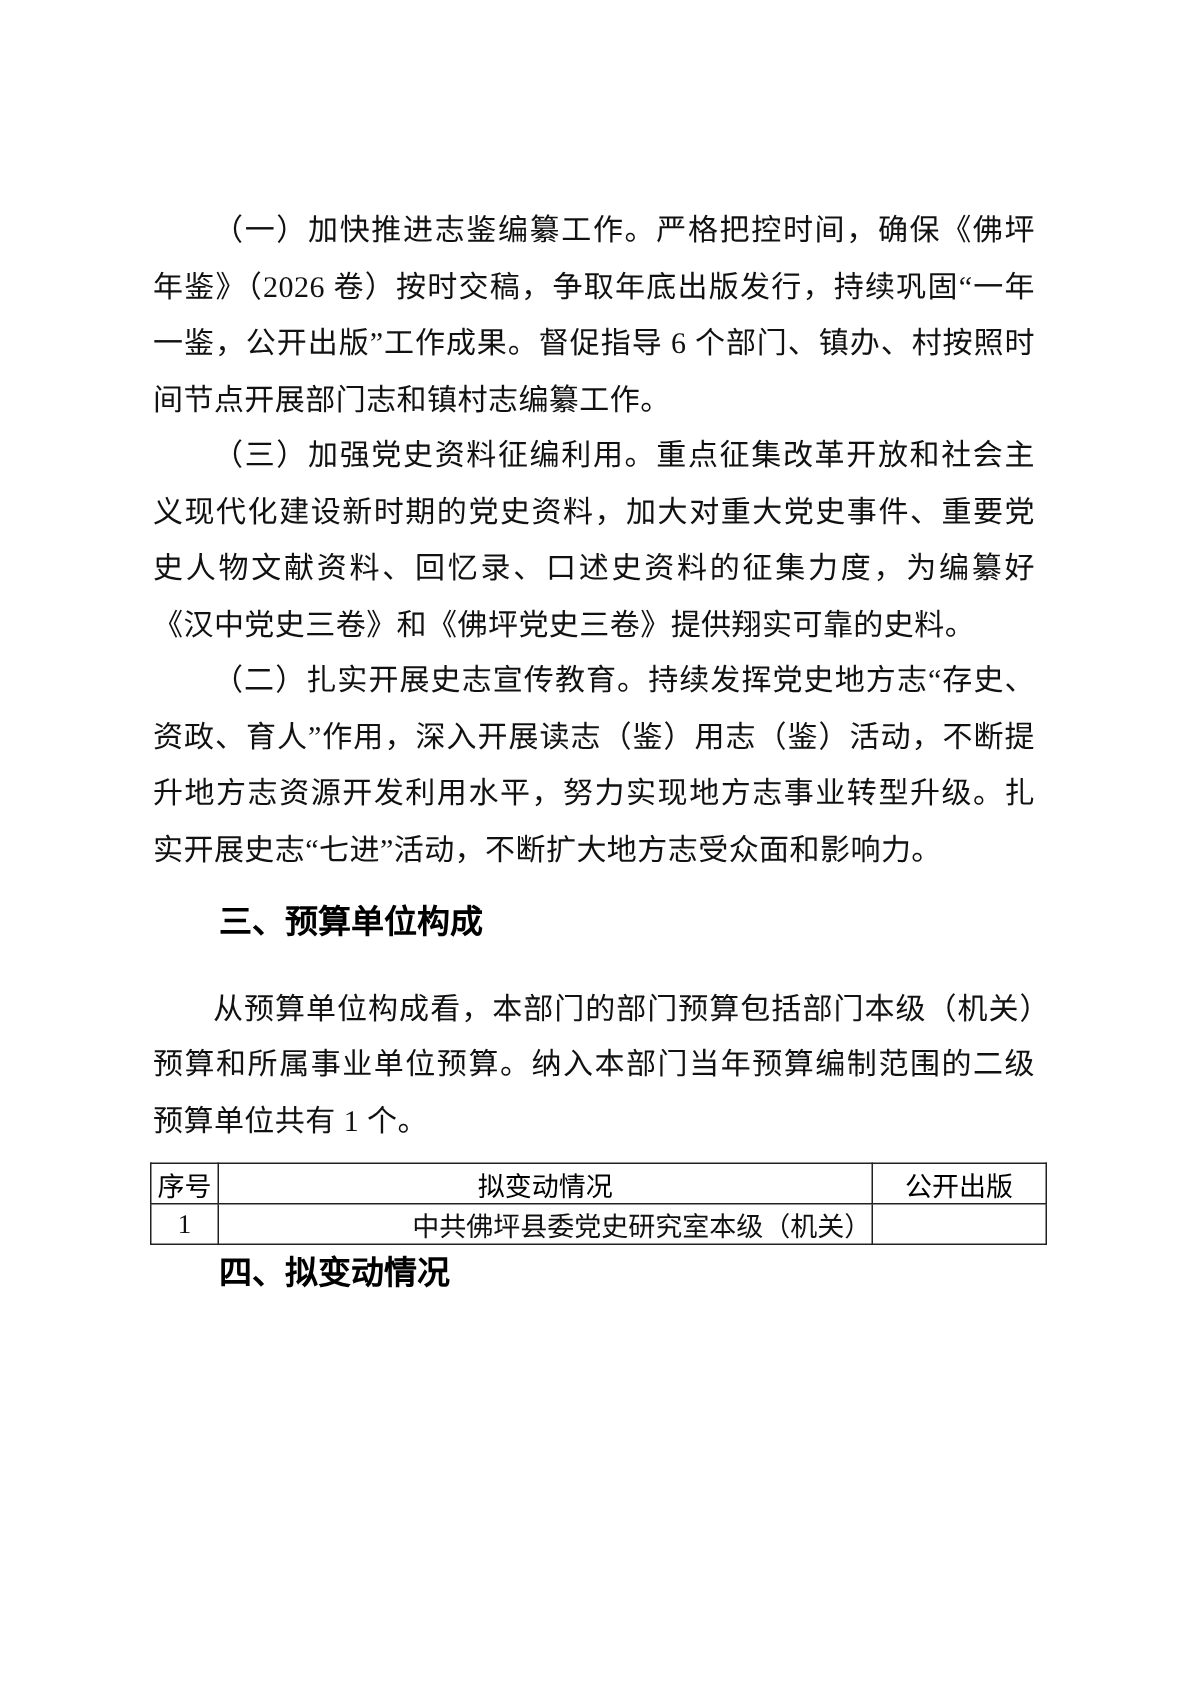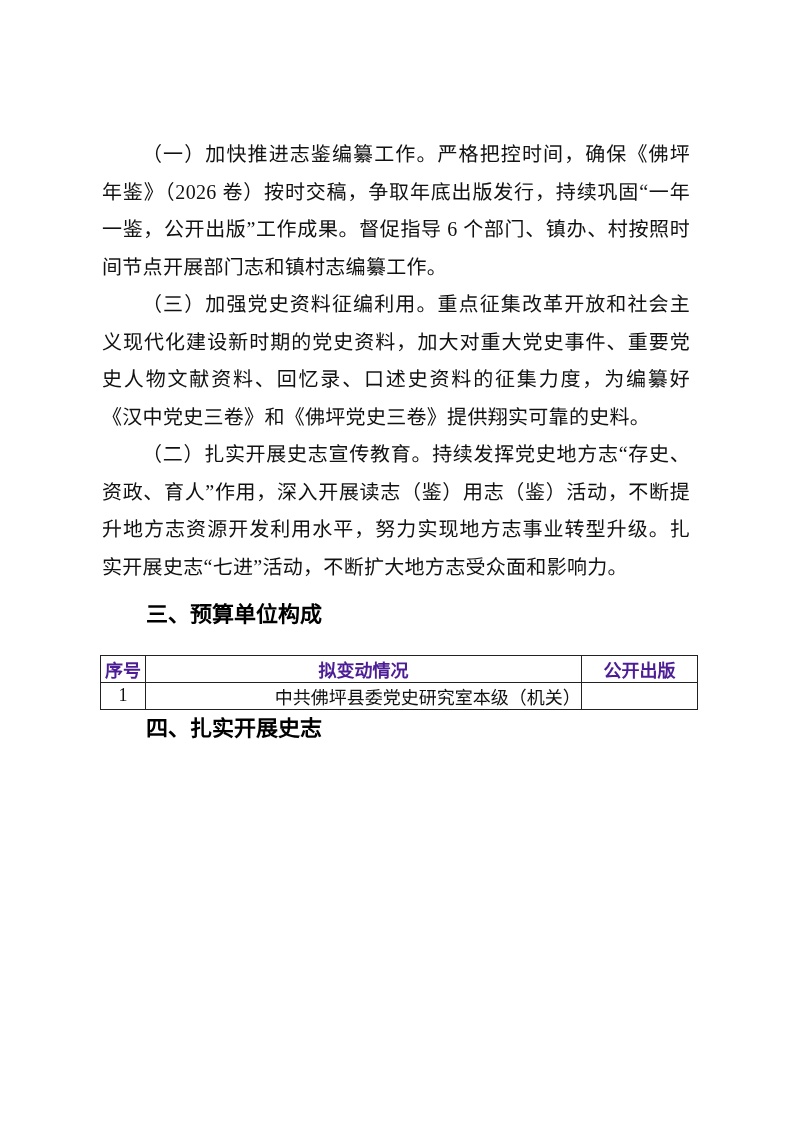--- a/index.html
+++ b/index.html
@@ -48,25 +48,25 @@
   table.budget-table th,
   table.budget-table td {
     border: 1.5px solid #222222;
     padding: 0;
     vertical-align: middle;
     overflow: hidden;
     white-space: nowrap;
   }
   table.budget-table th {
     font-family: "Liberation Sans", "DejaVu Sans", sans-serif;
-    font-weight: bold;
+    font-weight: normal;
     font-size: 18px;
     height: 26px;
     text-align: center;
-    color: #4c1d95;
+    color: #000000;
   }
   table.budget-table td {
     font-family: "Liberation Serif", "DejaVu Serif", serif;
     font-size: 18px;
     height: 24px;
     color: #111111;
   }
   .col-index  { width: 45px; }
   .col-name   { width: 435px; }
   .col-change { width: 116px; }
@@ -80,20 +80,21 @@
 <div class="page">
 
   <p class="body-para">（一）加快推进志鉴编纂工作。严格把控时间，确保《佛坪年鉴》（2026 卷）按时交稿，争取年底出版发行，持续巩固“一年一鉴，公开出版”工作成果。督促指导 6 个部门、镇办、村按照时间节点开展部门志和镇村志编纂工作。</p>
 
   <p class="body-para">（三）加强党史资料征编利用。重点征集改革开放和社会主义现代化建设新时期的党史资料，加大对重大党史事件、重要党史人物文献资料、回忆录、口述史资料的征集力度，为编纂好《汉中党史三卷》和《佛坪党史三卷》提供翔实可靠的史料。</p>
 
   <p class="body-para">（二）扎实开展史志宣传教育。持续发挥党史地方志“存史、资政、育人”作用，深入开展读志（鉴）用志（鉴）活动，不断提升地方志资源开发利用水平，努力实现地方志事业转型升级。扎实开展史志“七进”活动，不断扩大地方志受众面和影响力。</p>
 
   <h2 class="doc-heading h-sec3">三、预算单位构成</h2>
 
+  <p class="body-para">从预算单位构成看，本部门的部门预算包括部门本级（机关）预算和所属事业单位预算。纳入本部门当年预算编制范围的二级预算单位共有 1 个。</p>
 
   <table class="budget-table">
     <colgroup>
       <col class="col-index">
       <col class="col-name">
       <col class="col-change">
     </colgroup>
     <thead>
       <tr>
         <th>序号</th>
@@ -103,16 +104,16 @@
     </thead>
     <tbody>
       <tr>
         <td class="cell-index">1</td>
         <td class="cell-name">中共佛坪县委党史研究室本级（机关）</td>
         <td class="cell-change"></td>
       </tr>
     </tbody>
   </table>
 
-  <h2 class="doc-heading h-sec4">四、扎实开展史志</h2>
+  <h2 class="doc-heading h-sec4">四、拟变动情况</h2>
 
 
 </div>
 
 </body></html>

